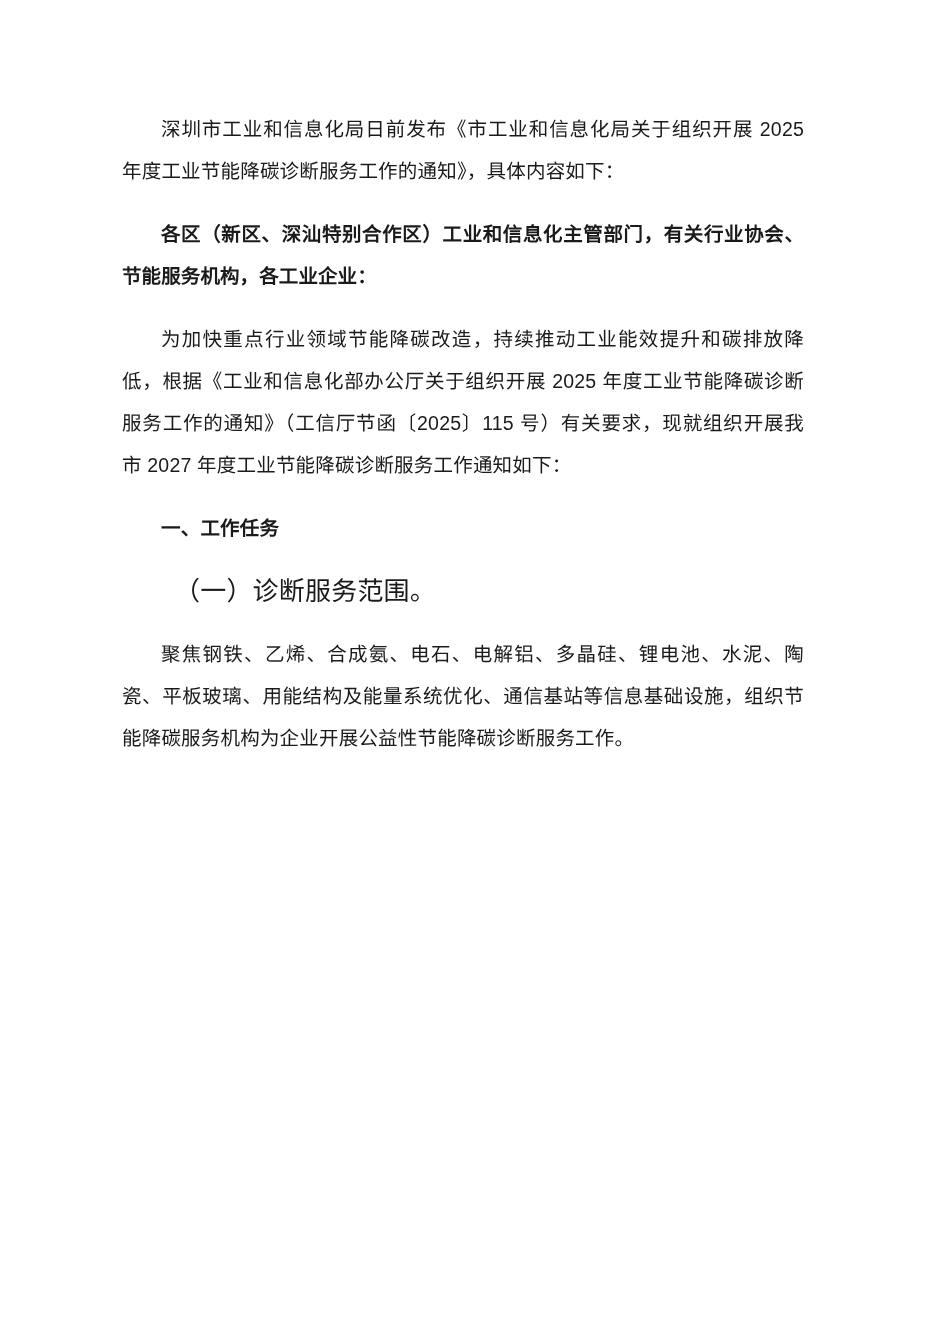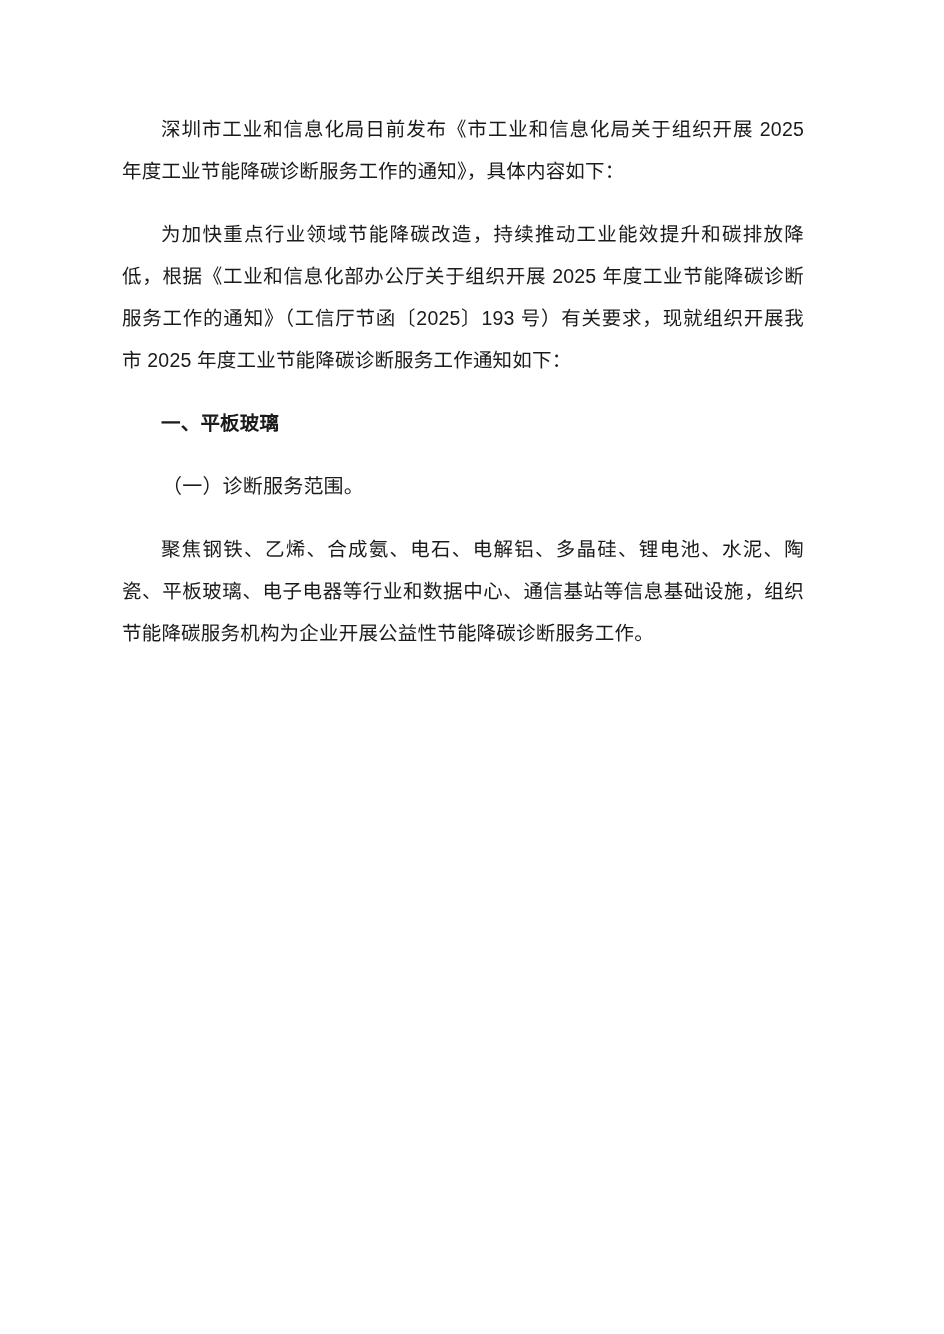--- a/index.html
+++ b/index.html
@@ -44,41 +44,42 @@
     margin: 0 0 21px 0;
     font-size: 19.5px;
     line-height: 42px;
     font-weight: bold;
     text-indent: 2em;
     letter-spacing: 0.2px;
     color: #1a1a1a;
   }
   p.subheading {
     margin: 0 0 21px 0;
-    font-size: 20px;
+    font-size: 26px;
     line-height: 42px;
     font-weight: normal;
     text-indent: 2em;
     letter-spacing: 0.2px;
     color: #1a1a1a;
   }
 </style>
 </head>
 <body style="background: rgb(255, 255, 255); color: rgb(26, 26, 26);">
 
 <div class="page">
   <div class="doc-body">
 
     <p class="para">深圳市工业和信息化局日前发布《市工业和信息化局关于组织开展 2025 年度工业节能降碳诊断服务工作的通知》，具体内容如下：</p>
 
+    <p class="para bold">各区（新区、深汕特别合作区）工业和信息化主管部门，有关行业协会、节能服务机构，各工业企业：</p>
 
-    <p class="para">为加快重点行业领域节能降碳改造，持续推动工业能效提升和碳排放降低，根据《工业和信息化部办公厅关于组织开展 2025 年度工业节能降碳诊断服务工作的通知》（工信厅节函〔2025〕193 号）有关要求，现就组织开展我市 2025 年度工业节能降碳诊断服务工作通知如下：</p>
+    <p class="para">为加快重点行业领域节能降碳改造，持续推动工业能效提升和碳排放降低，根据《工业和信息化部办公厅关于组织开展 2025 年度工业节能降碳诊断服务工作的通知》（工信厅节函〔2025〕115 号）有关要求，现就组织开展我市 2027 年度工业节能降碳诊断服务工作通知如下：</p>
 
-    <h2 class="heading">一、平板玻璃</h2>
+    <h2 class="heading">一、工作任务</h2>
 
     <p class="subheading">（一）诊断服务范围。</p>
 
-    <p class="para">聚焦钢铁、乙烯、合成氨、电石、电解铝、多晶硅、锂电池、水泥、陶瓷、平板玻璃、电子电器等行业和数据中心、通信基站等信息基础设施，组织节能降碳服务机构为企业开展公益性节能降碳诊断服务工作。</p>
+    <p class="para">聚焦钢铁、乙烯、合成氨、电石、电解铝、多晶硅、锂电池、水泥、陶瓷、平板玻璃、用能结构及能量系统优化、通信基站等信息基础设施，组织节能降碳服务机构为企业开展公益性节能降碳诊断服务工作。</p>
 
 
 
   </div>
 </div>
 
 </body></html>

